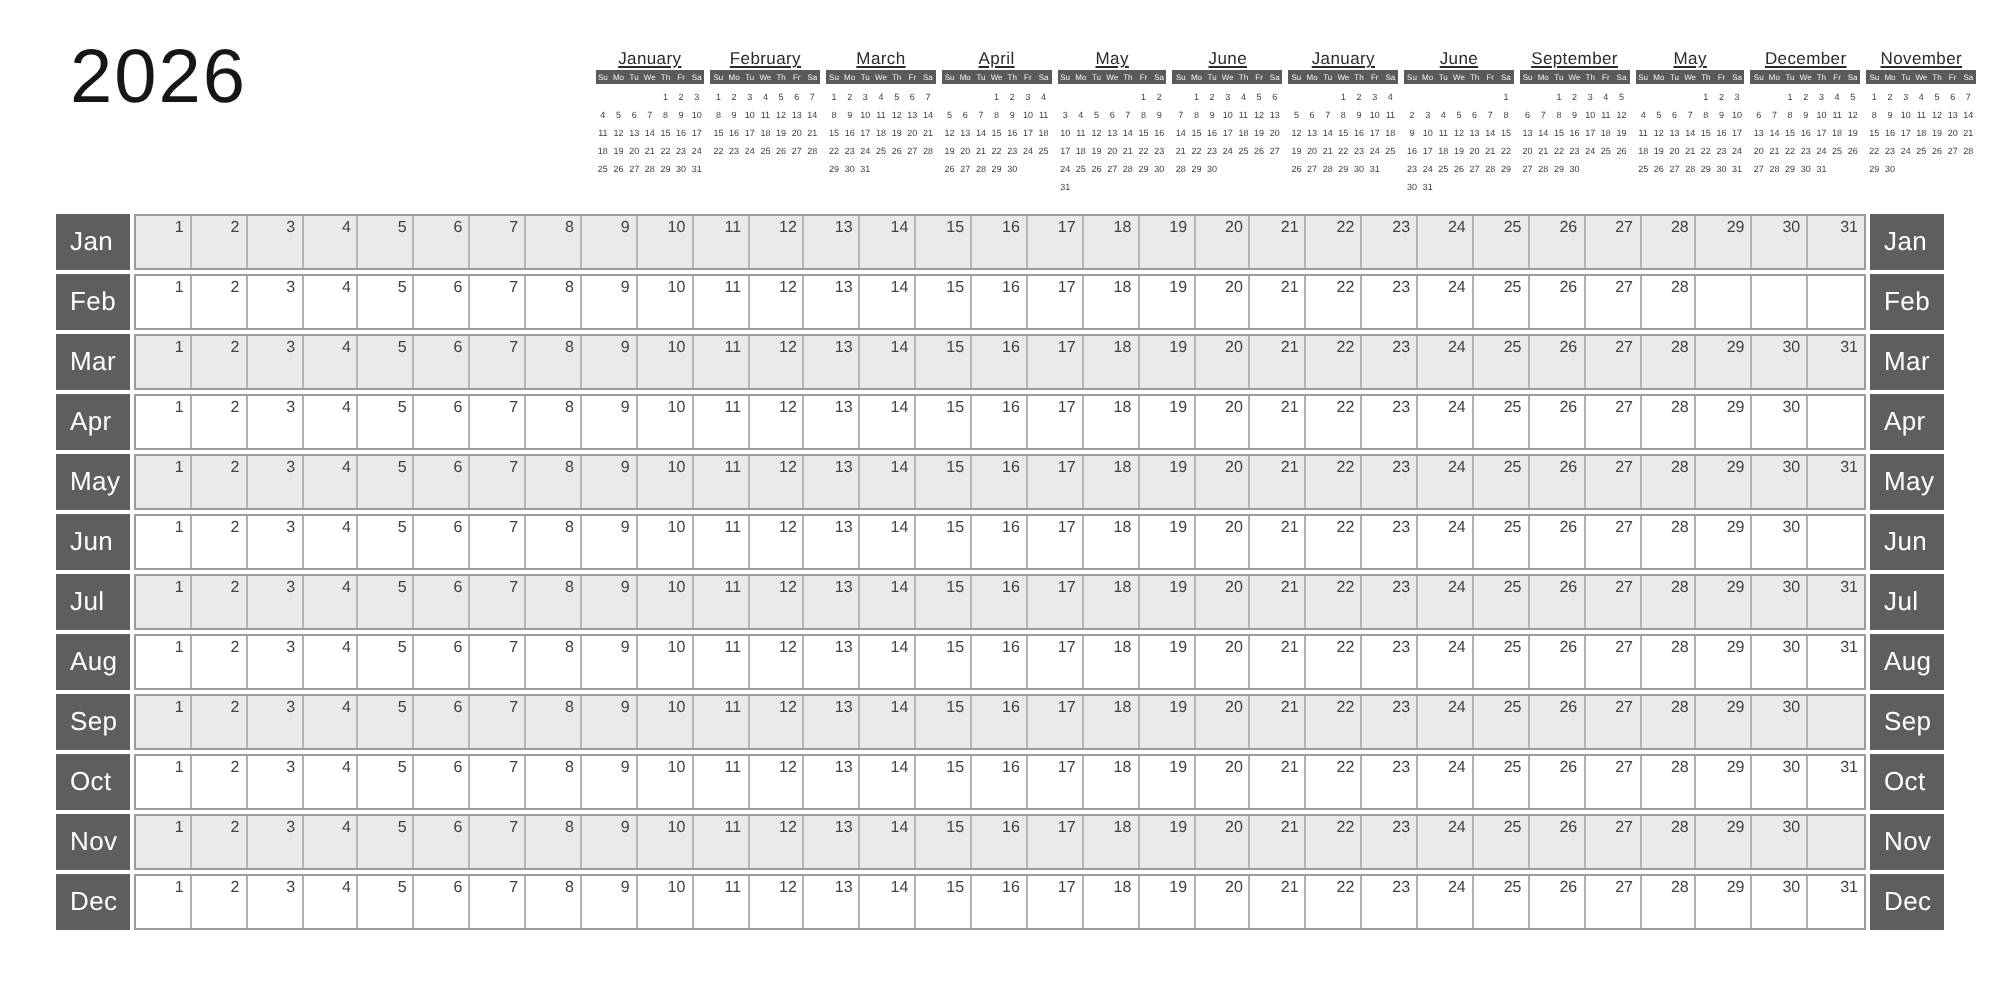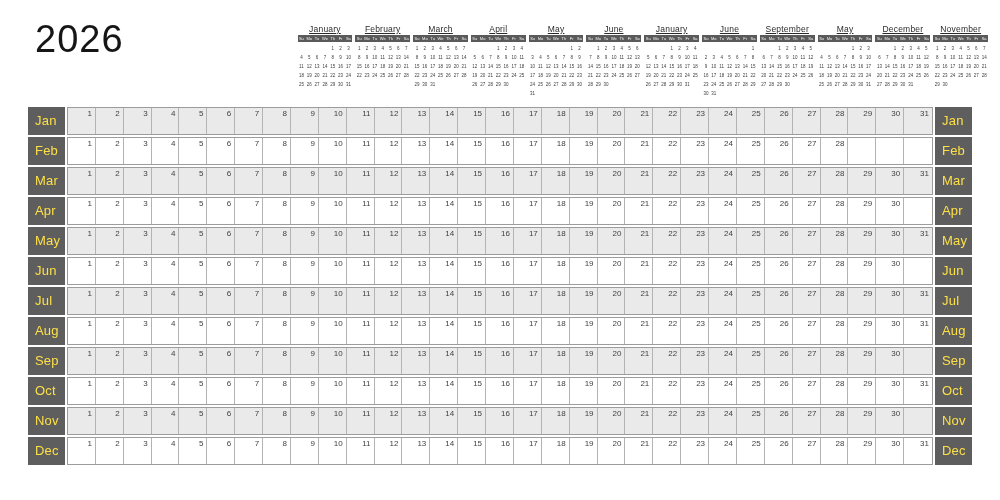--- a/index.html
+++ b/index.html
@@ -17,21 +17,21 @@
   .mini-cal { width:57.8px; flex:0 0 auto; padding:0 1.5px; }
   .mc-title { text-align:center; font-size:8.5px; color:#2b2b2b; height:10px; line-height:10px; letter-spacing:0.2px;text-decoration:underline; }
   .mc-hdr { display:grid; grid-template-columns:repeat(7,1fr); background:#5a5a5a; height:7px; margin-top:1px; }
   .mc-hcell { color:#f5f5f5; font-size:4px; line-height:7px; text-align:center; }
   .mc-grid { display:grid; grid-template-columns:repeat(7,1fr); grid-auto-rows:9px; margin-top:2px; }
   .mc-cell { font-size:4.5px; line-height:9px; text-align:center; color:#3d3d3d; }
 
   
   #planner { position:absolute; left:28px; top:107px; width:944px; }
   .p-row { display:flex; height:28px; margin-bottom:2px; }
-  .p-month { width:37px; flex:0 0 auto; background:#5e5e5e; color:#fde047;
+  .p-month { width:37px; flex:0 0 auto; background:#5e5e5e; color:#ffffff;
              font-size:13px; line-height:28px; padding-left:7px; letter-spacing:0.2px; }
   .p-cells { flex:1 1 auto; margin:0 2px; display:grid; grid-template-columns:repeat(31,1fr);
              border:1px solid #9c9c9c; background:#ffffff; }
   .p-row.shaded .p-cells { background:#eaeaea; }
   .p-cell { position:relative; border-right:1px solid #b3b3b3; }
   .p-cell:last-child { border-right:none; }
   .p-num { position:absolute; top:1px; right:3px; font-size:8px; color:#3f3f3f; }
 </style>
 </head>
 <body>

